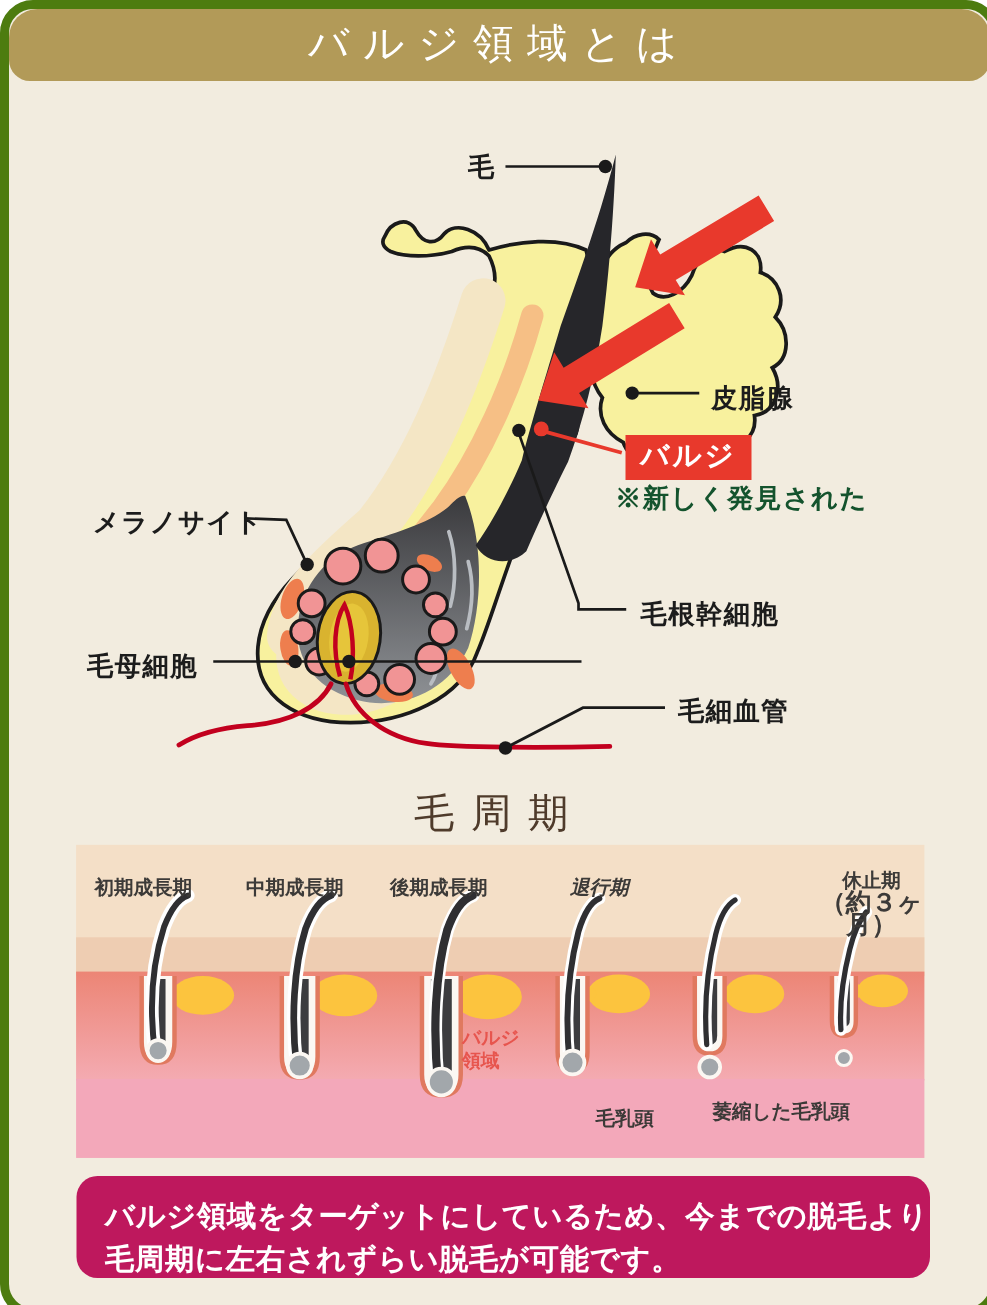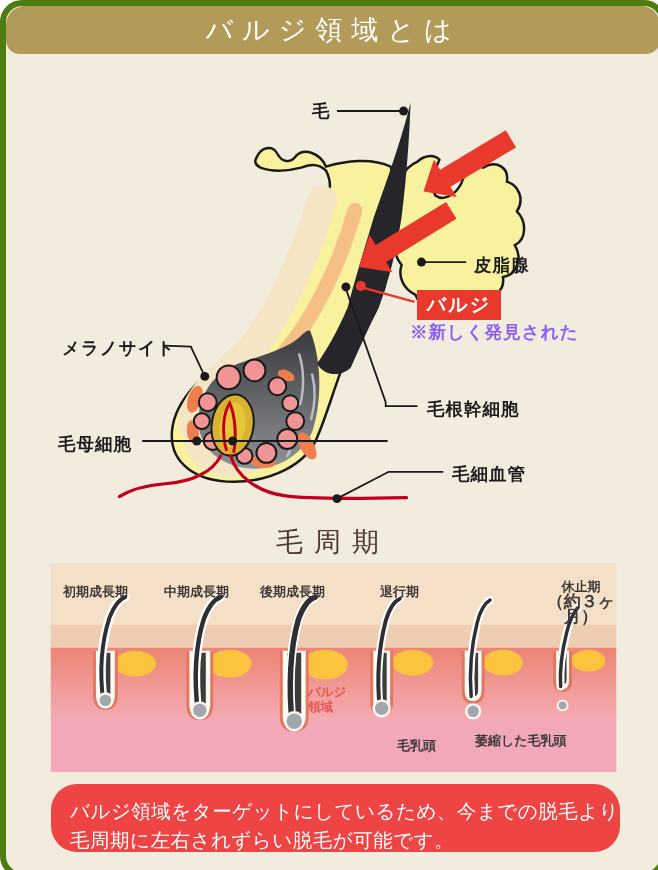--- a/index.html
+++ b/index.html
@@ -4,34 +4,34 @@
 <style>
   html,body{margin:0;padding:0;background:#ffffff;}
   body{width:658px;height:870px;position:relative;font-family:"Liberation Sans",sans-serif;}
   .card{position:absolute;left:0;top:0;width:654px;height:866px;border:6px solid #4d7c0f;
         border-radius:22px;background:#f2ecdf;overflow:hidden;}
   .titlebar{position:absolute;left:0;top:0;width:654px;height:48px;background:#b29a58;
         border-radius:19px 19px 14px 14px;color:#ffffff;text-align:center;line-height:48px;
         font-family:"DejaVu Serif","Liberation Serif",serif;font-size:27px;letter-spacing:9px;}
   .art{position:absolute;left:0;top:0;width:654px;height:866px;}
   .lbl{position:absolute;color:#1c1c1c;font-size:17.5px;font-weight:600;letter-spacing:1px;white-space:nowrap;}
-  .red{color:#8b5cf6;}
+  .red{color:#14532d;}
   .bulge-box{position:absolute;left:411px;top:284px;width:84px;height:30px;background:#e8392c;
         color:#fff;font-size:19px;font-weight:bold;text-align:center;line-height:30px;letter-spacing:2px;}
   .cycle-heading{position:absolute;left:0;top:518px;width:654px;text-align:center;
         font-family:Liberation Serif, serif;font-size:27px;color:#4f3b2b;letter-spacing:11px;}
   .stage{position:absolute;font-size:13px;font-weight:bold;color:#3c3a38;white-space:nowrap;}
   .stage5{position:absolute;left:531px;top:573px;width:88px;text-align:center;font-size:13px;
         font-weight:bold;color:#3c3a38;line-height:15px;}
   .stage5 .sub{font-size:17px;}
   .cycbulge{position:absolute;left:302px;top:679px;color:#e7554e;font-size:12.5px;font-weight:bold;line-height:15px;}
   .cyclbl{position:absolute;font-size:13px;font-weight:bold;color:#3c3a38;white-space:nowrap;margin-left:36px;}
-  .footer{position:absolute;left:45px;top:778px;width:569px;height:68px;background:#ef4444;
-        border-radius:26px;box-sizing:border-box;padding:13px 19px;color:#ffffff;
-        font-size:19.5px;font-weight:normal;line-height:29px;letter-spacing:0.5px;white-space:nowrap;}
+  .footer{position:absolute;left:45px;top:778px;width:569px;height:68px;background:#be185d;
+        border-radius:14px;box-sizing:border-box;padding:13px 19px;color:#ffffff;
+        font-size:19.5px;font-weight:bold;line-height:29px;letter-spacing:0.5px;white-space:nowrap;}
 </style>
 </head>
 <body>
 
 <div class="card">
 
   <svg class="art" viewBox="0 0 658 870">
     <defs>
       <linearGradient id="bulbGrad" x1="0" y1="0" x2="0" y2="1">
         <stop offset="0" stop-color="#3a3a3d"></stop>
@@ -220,21 +220,21 @@
   <div class="lbl red" style="left:404px;top:314px;">※新しく発見された</div>
   <div class="lbl" style="left:56px;top:330px;">メラノサイト</div>
   <div class="lbl" style="left:52px;top:426px;">毛母細胞</div>
   <div class="lbl" style="left:421px;top:391px;">毛根幹細胞</div>
   <div class="lbl" style="left:446px;top:456px;">毛細血管</div>
 
   <div class="cycle-heading">毛周期</div>
   <div class="stage" style="left:57px;top:577px;">初期成長期</div>
   <div class="stage" style="left:158px;top:577px;">中期成長期</div>
   <div class="stage" style="left:254px;top:577px;">後期成長期</div>
-  <div class="stage" style="left:374px;top:577px;">退行期</div>
+  <div class="stage" style="left:374px;top:577px;font-style:italic;">退行期</div>
   <div class="stage5">
     <div>休止期</div>
     <div class="sub">（約３ヶ月）</div>
   </div>
   <div class="cycbulge">
     <div>バルジ</div>
     <div>領域</div>
   </div>
   <div class="cyclbl" style="left:355px;top:731px;">毛乳頭</div>
   <div class="cyclbl" style="left:433px;top:726px;">萎縮した毛乳頭</div>

